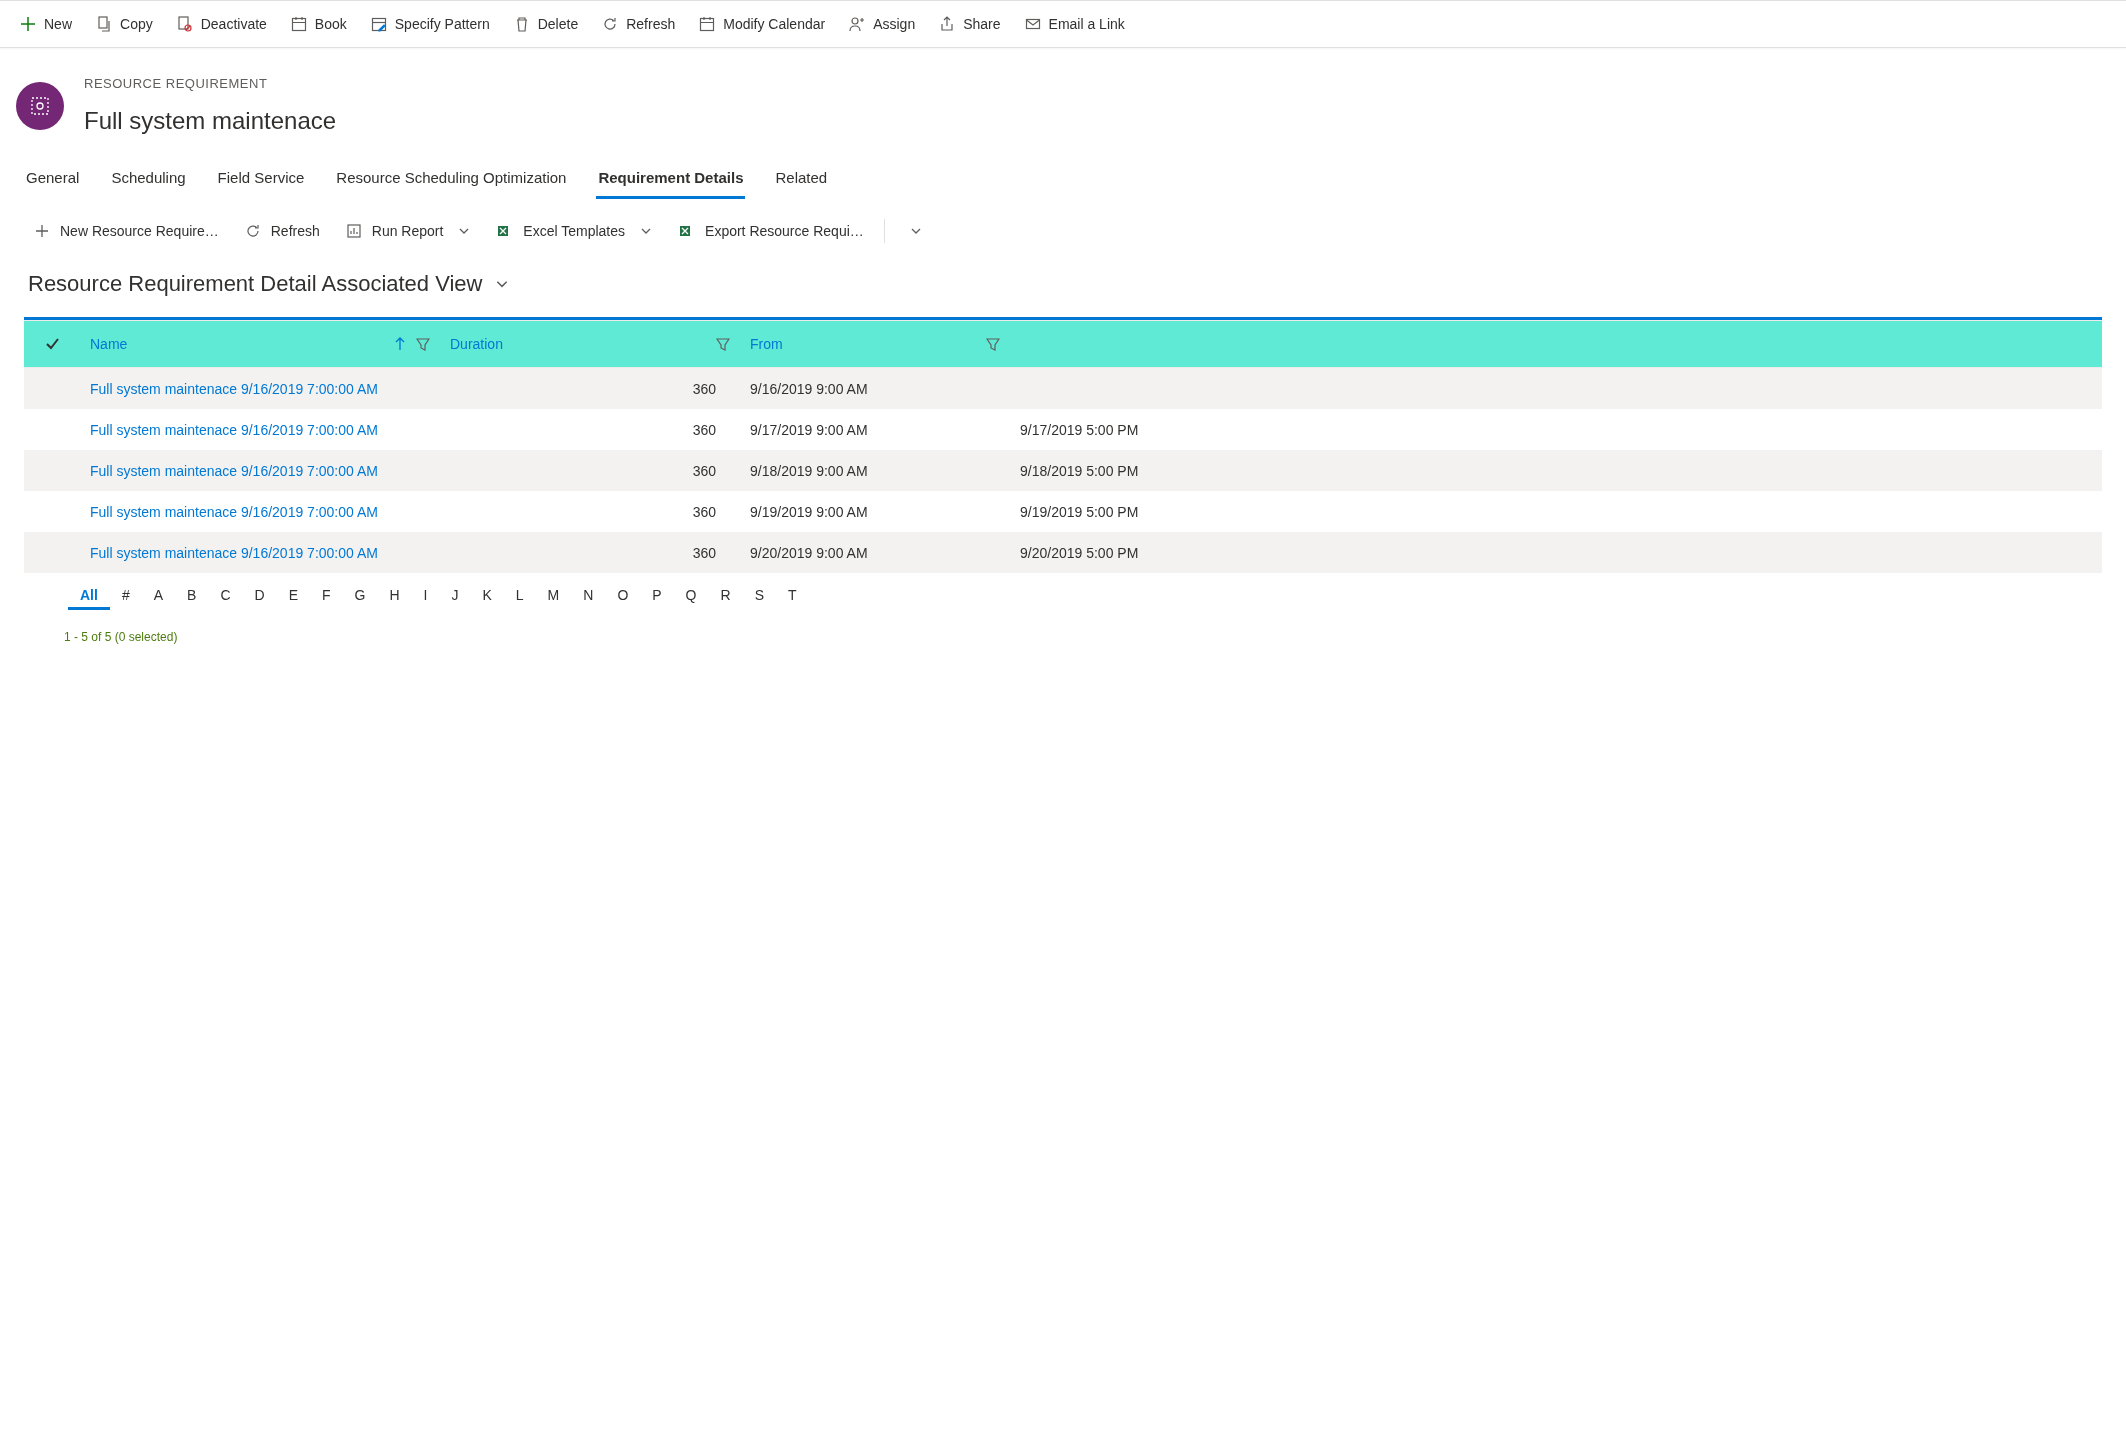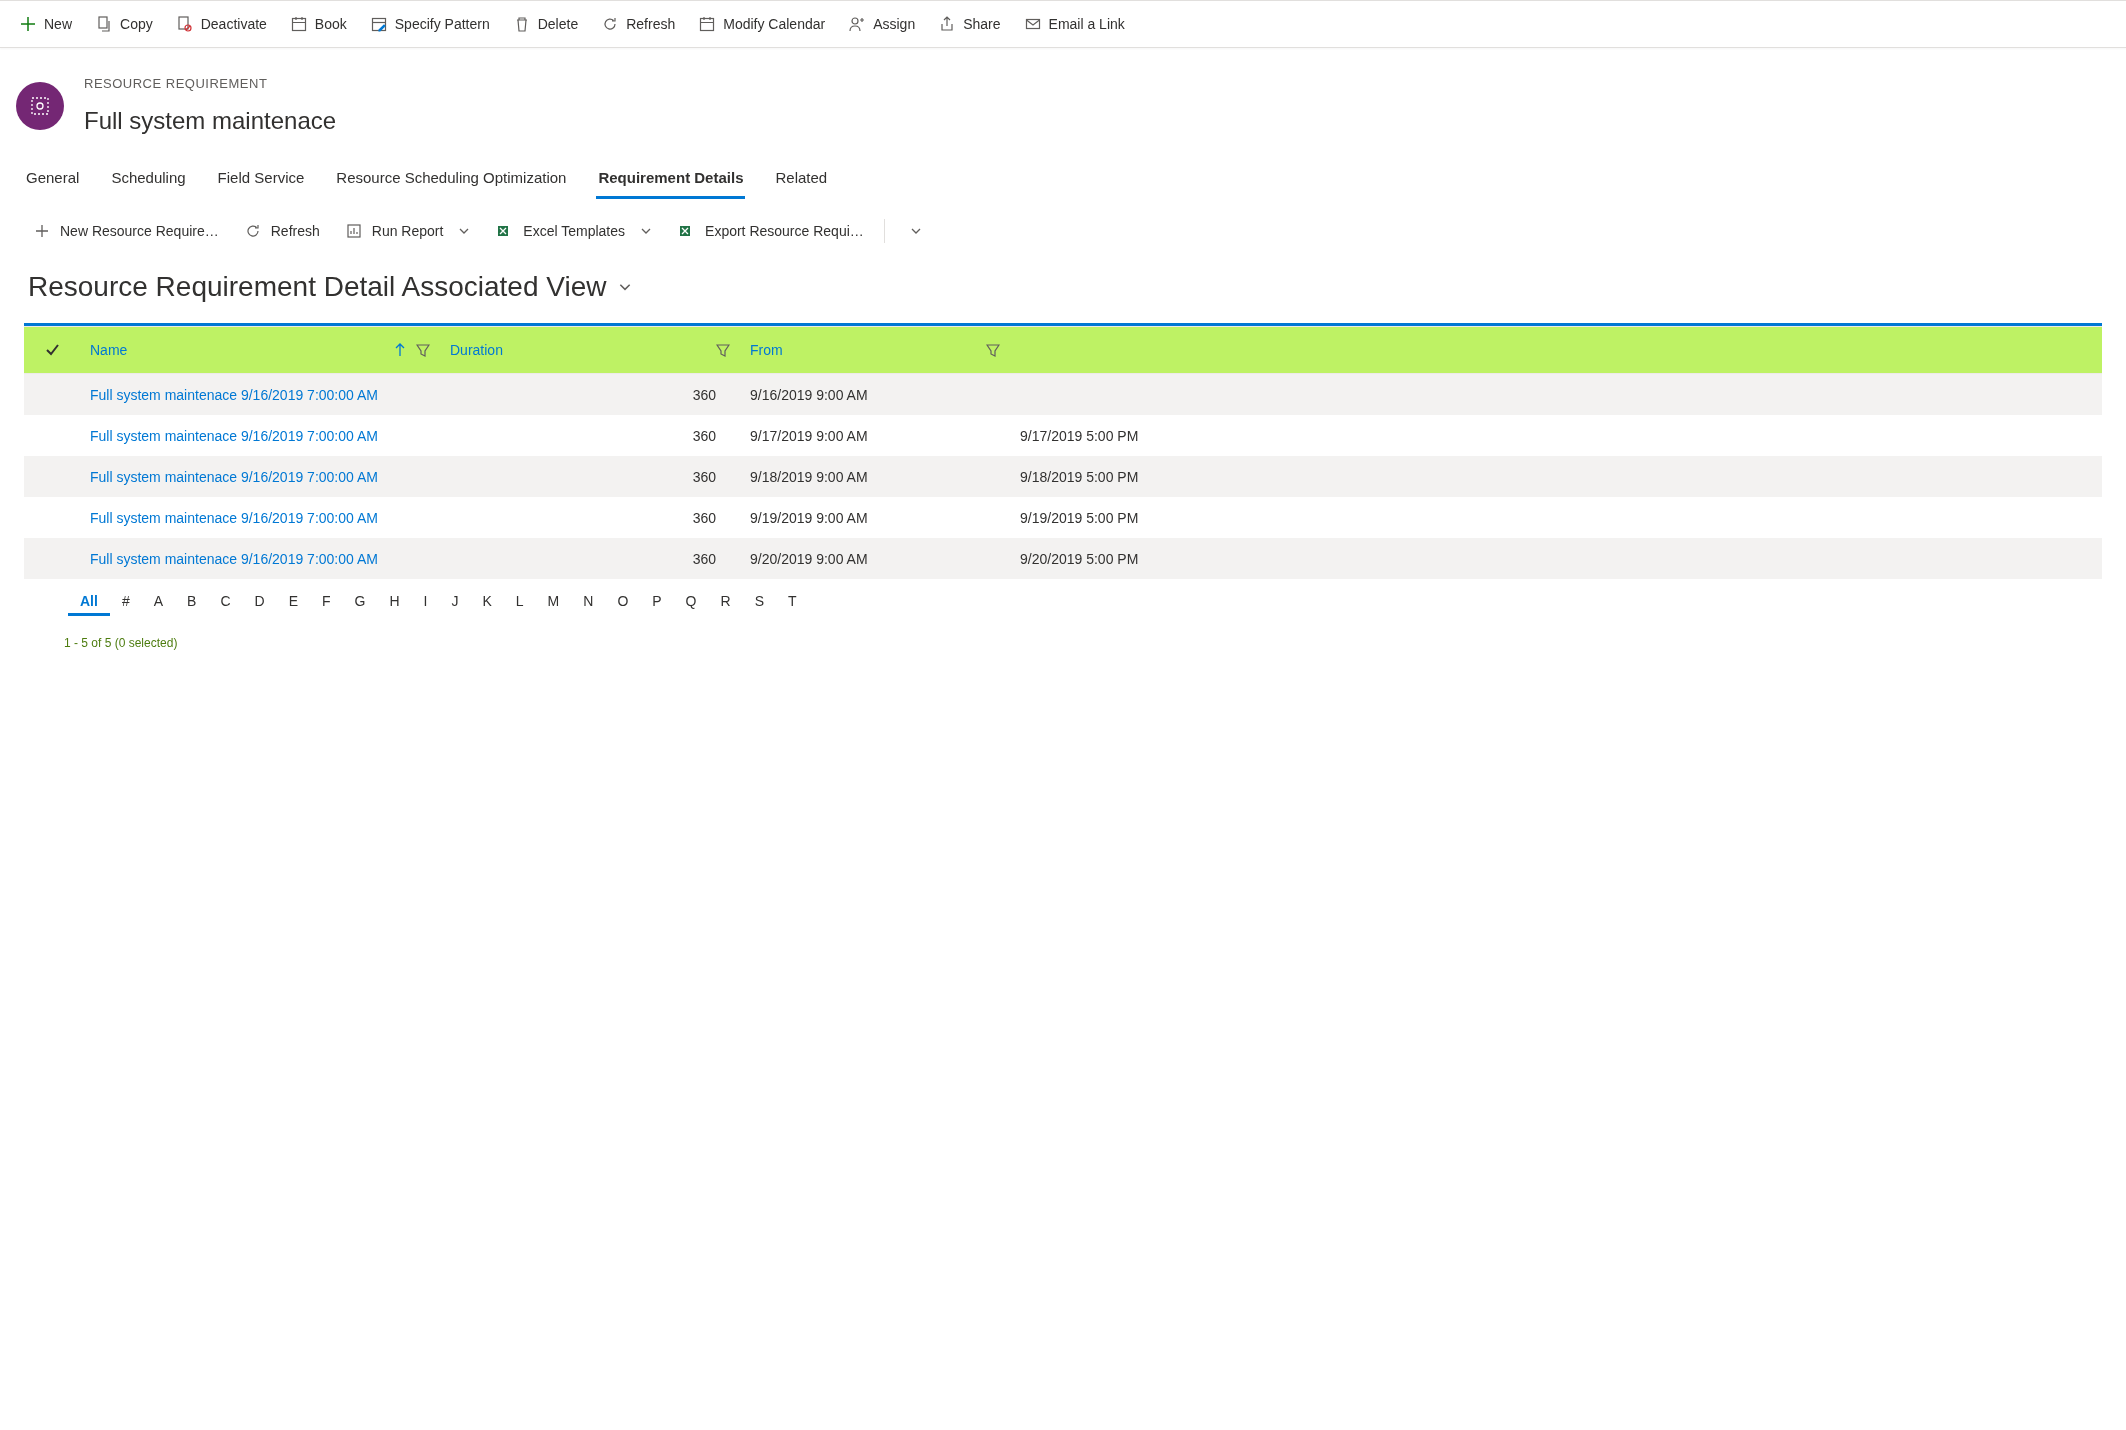--- a/index.html
+++ b/index.html
@@ -81,36 +81,36 @@
     display:inline-flex; align-items:center; gap:10px;
     padding: 6px 10px; cursor:pointer; font-size:14px; color:#323130;
   }
   .subcmd .ico { width:16px; height:16px; display:inline-flex; align-items:center; justify-content:center; color:#605e5c; }
   .chev { width:14px; height:14px; display:inline-flex; align-items:center; justify-content:center; color:#605e5c; margin-left:4px;}
 
   
   .viewtitle {
     display:flex; align-items:center; gap:12px;
     padding: 16px 24px 20px 28px;
-    font-size: 28px; font-weight:400;
+    font-size: 22px; font-weight:400;
     cursor:pointer;
   }
 
   
   .grid-wrap { padding: 0 24px; }
   .grid {
     border-top: 3px solid #0078d4;
   }
   .ghead {
     display:flex;
     align-items:center;
     height: 48px;
     border-bottom: 1px solid #edebe9;
     border-top: 1px solid #edebe9;
-    background:#bef264;
+    background:#5eead4;
   }
   .gcol-sel { width:56px; display:flex; align-items:center; justify-content:center; }
   .gcol { position:relative; padding:0 10px; display:flex; align-items:center; color:#0078d4; font-weight:400; font-size:14px; cursor:pointer;}
   .gcol .lbl { }
   .gcol .sort { margin-left:auto; color:#0078d4; }
   .gcol .filter { color:#605e5c; margin-left:10px; }
   .gcol.divider::after {
     content:""; position:absolute; right:0; top:10px; bottom:10px; width:1px; background:#edebe9;
   }
   .c-name { flex: 0 0 360px; }

